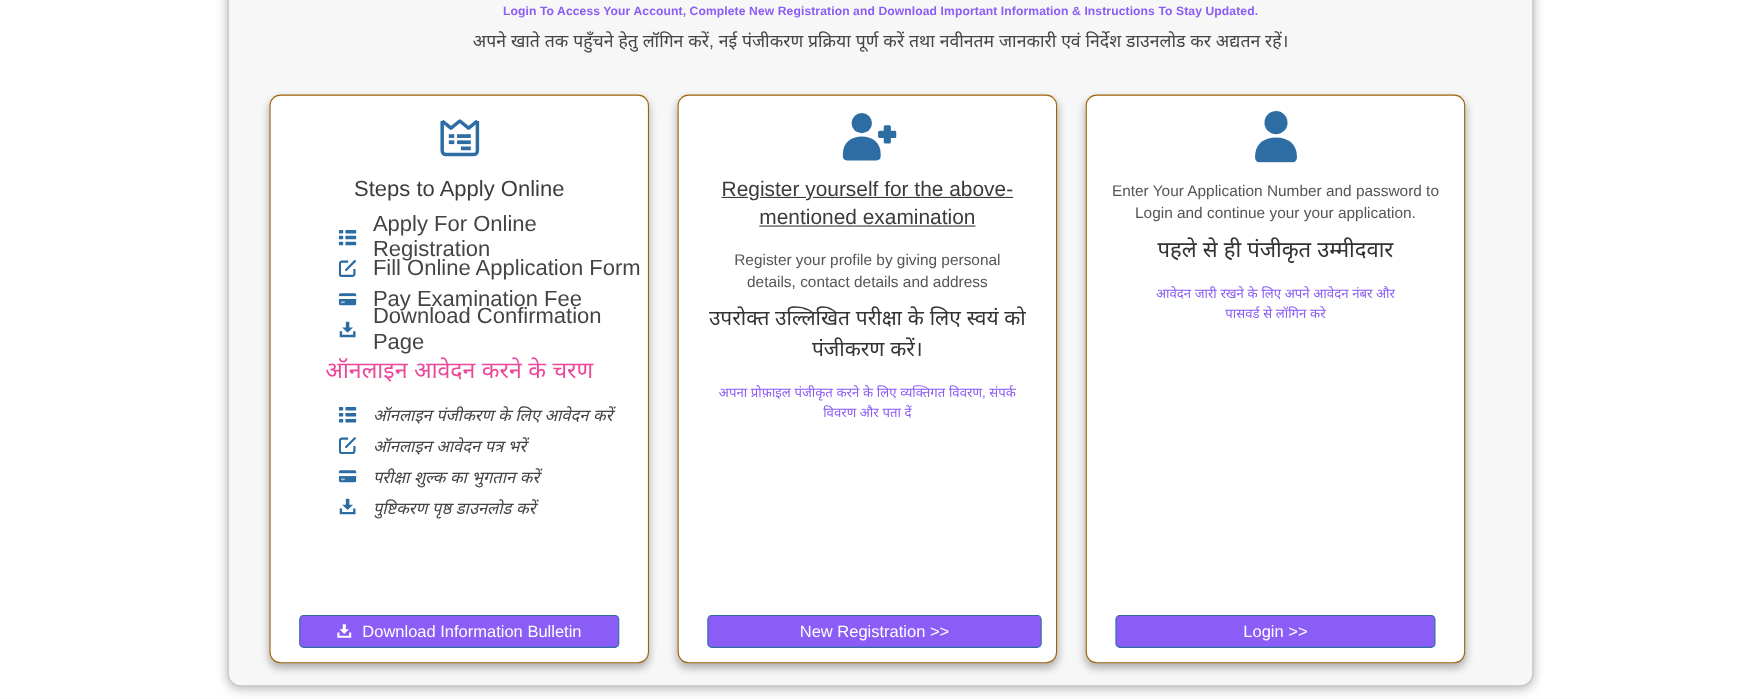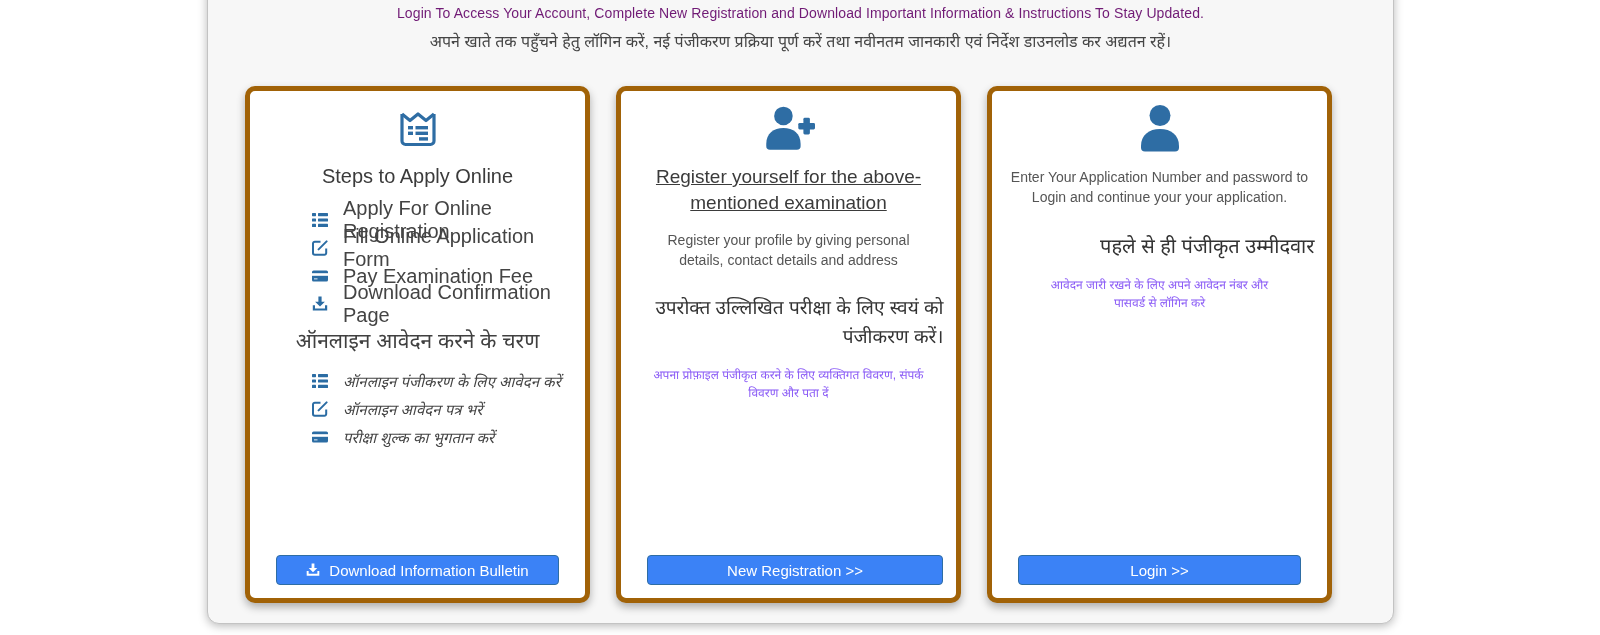--- a/index.html
+++ b/index.html
@@ -14,70 +14,70 @@
   .panel {
     position:absolute;
     left:207px; top:-28px;
     width:1187px; height:652px;
     background:#f7f7f7;
     border:1px solid #c3c3c3;
     border-radius:12px;
     box-shadow:0 2px 10px rgba(0,0,0,0.28);
   }
   .panel-header { padding-top:32px; text-align:center; }
-  .header-en { font-size:14px; font-weight:normal; color:#701a75; letter-spacing:0.1px; }
+  .header-en { font-size:11px; font-weight:bold; color:#8b5cf6; letter-spacing:0.1px; }
   .header-hi { margin-top:9px; font-size:16px; color:#454545; font-weight:normal; }
 
   .cards {
     position:absolute;
     left:37px; top:113px;
     display:flex;
     gap:26px;
   }
   .card {
     width:345px; height:517px;
     background:#ffffff;
-    border:5px solid #a16207;
+    border:1px solid #a16207;
     border-radius:10px;
     box-shadow:0 4px 8px rgba(0,0,0,0.30);
     position:relative;
     text-align:center;
   }
   .card-icon { margin:13px auto 0; width:52px; height:48px; color:#2e6da4; }
   .card-icon svg { width:100%; height:100%; display:block; }
 
   .card-title { margin-top:13px; font-size:20px; font-weight:400; color:#3b3b3b; }
   .card-title-link {
     margin:12px auto 0;
     font-size:19px; font-weight:400; color:#3b3b3b;
     text-decoration:underline;
     line-height:1.35;
     width:270px;
     cursor:pointer;
   }
   .desc-en { margin:16px auto 0; width:320px; font-size:14px; color:#555; line-height:1.4; }
   .card-register .desc-en { width:250px; }
-  .subtitle-hi { margin:24px auto 0; width:310px; font-size:19px; color:#333; line-height:1.5; font-weight:400;text-align:right; }
+  .subtitle-hi { margin:10px auto 0; width:310px; font-size:19px; color:#333; line-height:1.5; font-weight:400; }
   .card-login .subtitle-hi { font-size:20px; }
   .desc-hi { margin:15px auto 0; width:290px; font-size:12px; color:#8b5cf6; line-height:1.5; }
   .card-login .desc-hi { width:245px; }
 
   .steps { margin:18px 0 0 62px; text-align:left; }
   .steps-hi { margin:13px 0 0 62px;font-style:italic; }
   .step { display:flex; align-items:center; height:28px; font-size:20px; color:#444; }
   .steps-hi .step { font-size:15px; }
   .step-icon { width:16px; height:16px; color:#2b6ca3; flex:none; margin-right:15px; }
   .step-icon svg { width:100%; height:100%; display:block; }
-  .title-hi-sub { margin-top:8px; font-size:21px; font-weight:400; color:#404040; }
+  .title-hi-sub { margin-top:8px; font-size:21px; font-weight:400; color:#ec4899; }
 
   .card-btn {
     position:absolute;
     bottom:13px; left:26px; right:26px;
     height:30px;
-    background:#3b82f6;
+    background:#8b5cf6;
     border:1px solid #2e6da4;
     border-radius:4px;
     color:#fff;
     font-size:15px;
     font-family:inherit;
     display:flex; align-items:center; justify-content:center;
     gap:9px;
     cursor:pointer;
   }
   .card-register .card-btn { left:26px; right:13px; }
@@ -183,20 +183,29 @@
         <div class="step">
           <span class="step-icon">
             <svg viewBox="0 0 16 16" fill="currentColor">
                 <rect x="0" y="2.5" width="16" height="11" rx="1.6"></rect>
                 <rect x="0" y="5.2" width="16" height="2.6" fill="#fff"></rect>
                 <rect x="2" y="10" width="3.5" height="1.6" fill="#9dbcd8"></rect>
               </svg>
           </span>
           <span>परीक्षा शुल्क का भुगतान करें</span>
         </div>
+        <div class="step">
+          <span class="step-icon">
+            <svg viewBox="0 0 16 16" fill="currentColor">
+                <path d="M6.4 0.5 h3.2 v5.3 h3.3 L8 10.6 3.1 5.8 h3.3 Z"></path>
+                <path d="M0.8 9.2 h2.2 v3.2 h10 v-3.2 h2.2 v5.4 H0.8 Z"></path>
+              </svg>
+          </span>
+          <span>पुष्टिकरण पृष्ठ डाउनलोड करें</span>
+        </div>
       </div>
 
       <button class="card-btn">
         <span class="btn-icon">
           <svg viewBox="0 0 16 16" fill="currentColor">
               <path d="M6.4 0.5 h3.2 v5.3 h3.3 L8 10.6 3.1 5.8 h3.3 Z"></path>
               <path d="M0.8 9.2 h2.2 v3.2 h10 v-3.2 h2.2 v5.4 H0.8 Z"></path>
             </svg>
         </span>
         <span>Download Information Bulletin</span>

